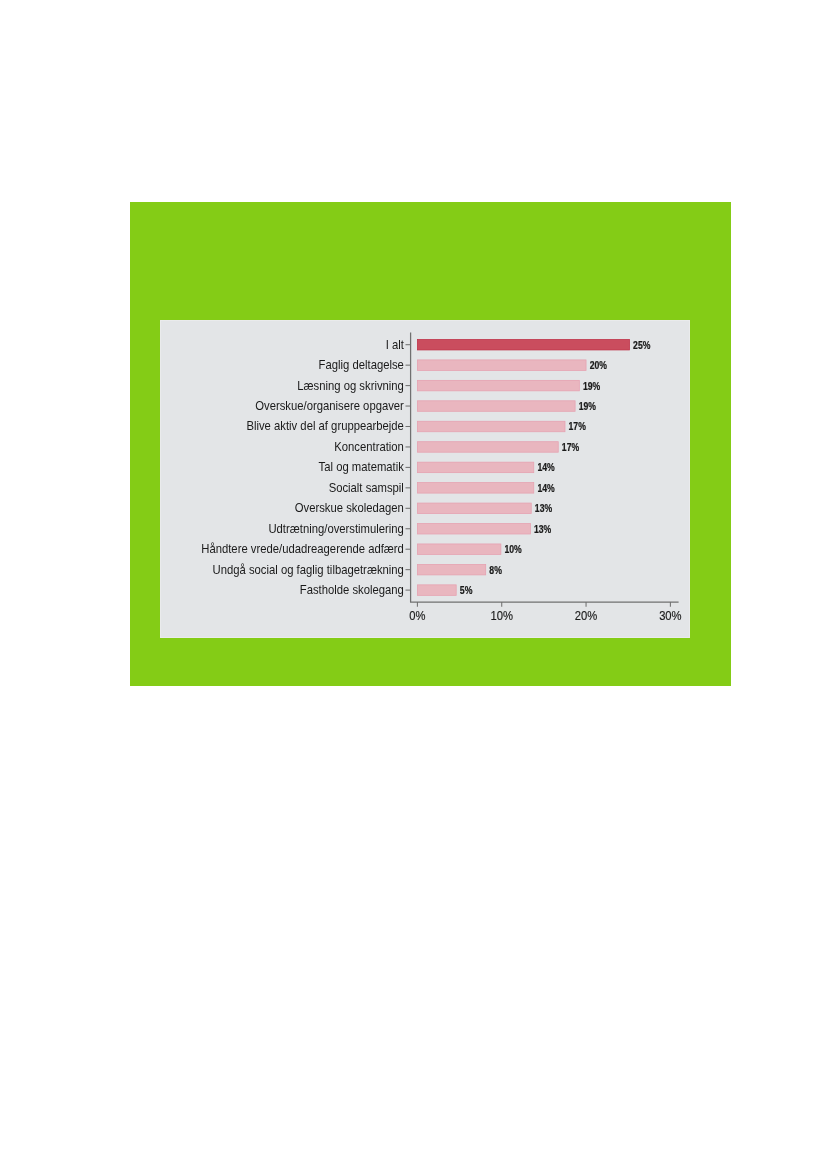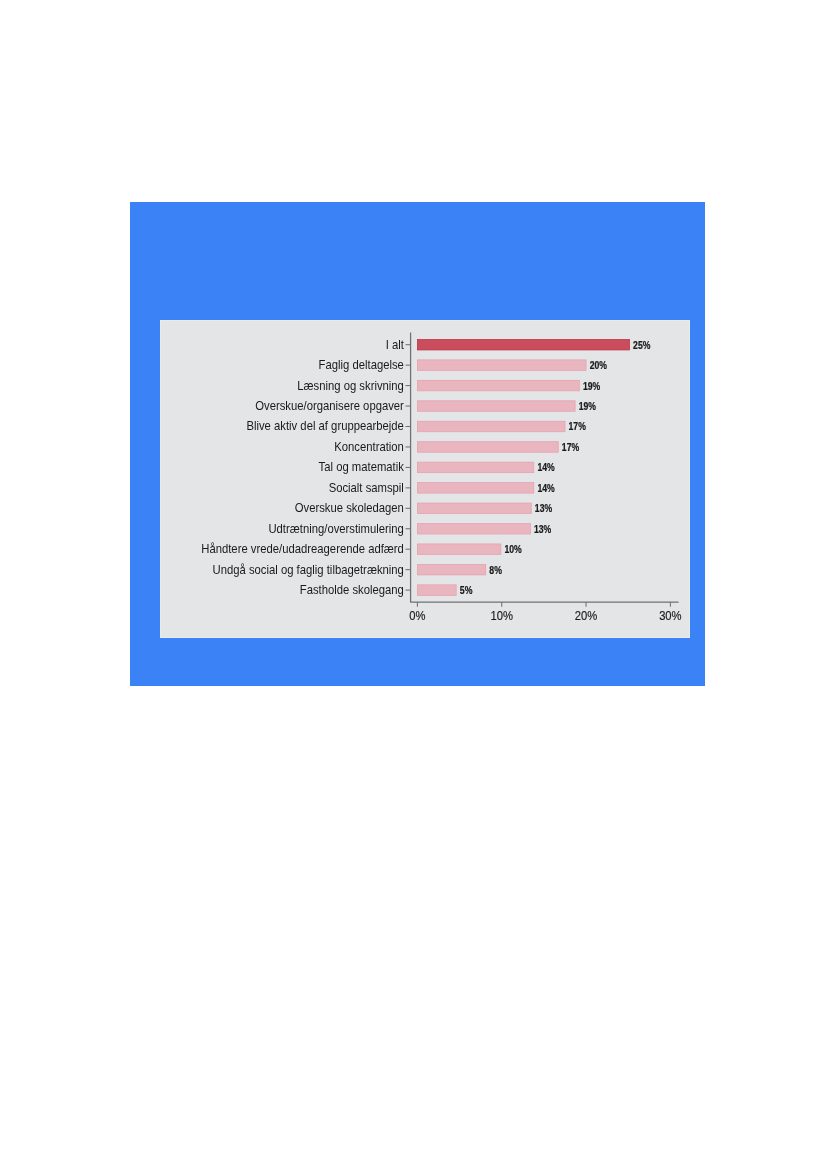--- a/index.html
+++ b/index.html
@@ -1,19 +1,19 @@
 <!DOCTYPE html>
 <html><head>
 <meta charset="utf-8">
 <title>Chart</title>
 <style>
   html,body{margin:0;padding:0;}
   body{width:827px;height:1169px;background:#ffffff;font-family:"Liberation Sans",sans-serif;overflow:hidden;}
   #page{position:relative;width:827px;height:1169px;}
-  #figure{position:absolute;left:130px;top:202px;width:575px;height:484px;background:#3b82f6;}
+  #figure{position:absolute;left:130px;top:202px;width:575px;height:484px;background:#84cc16;padding-left:26px;}
   #panel{position:absolute;left:31px;top:119px;width:528px;height:316px;background:#e3e5e7;box-shadow:0 0 0 1px #eaebec;}
   #plot{position:absolute;left:0;top:0;width:100%;height:100%;}
 </style>
 </head>
 <body>
 
 <div id="page">
   <div id="figure">
     <div id="panel">
       <svg id="plot" viewBox="0 0 528 316">

